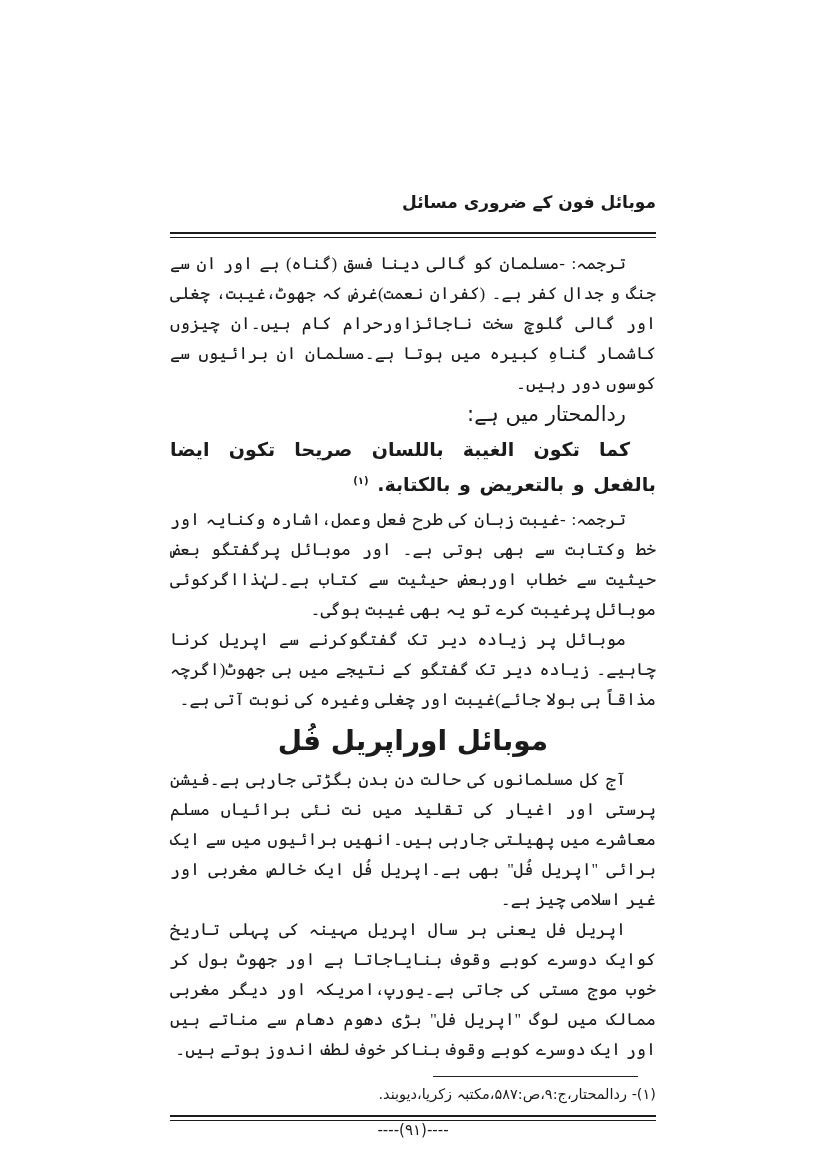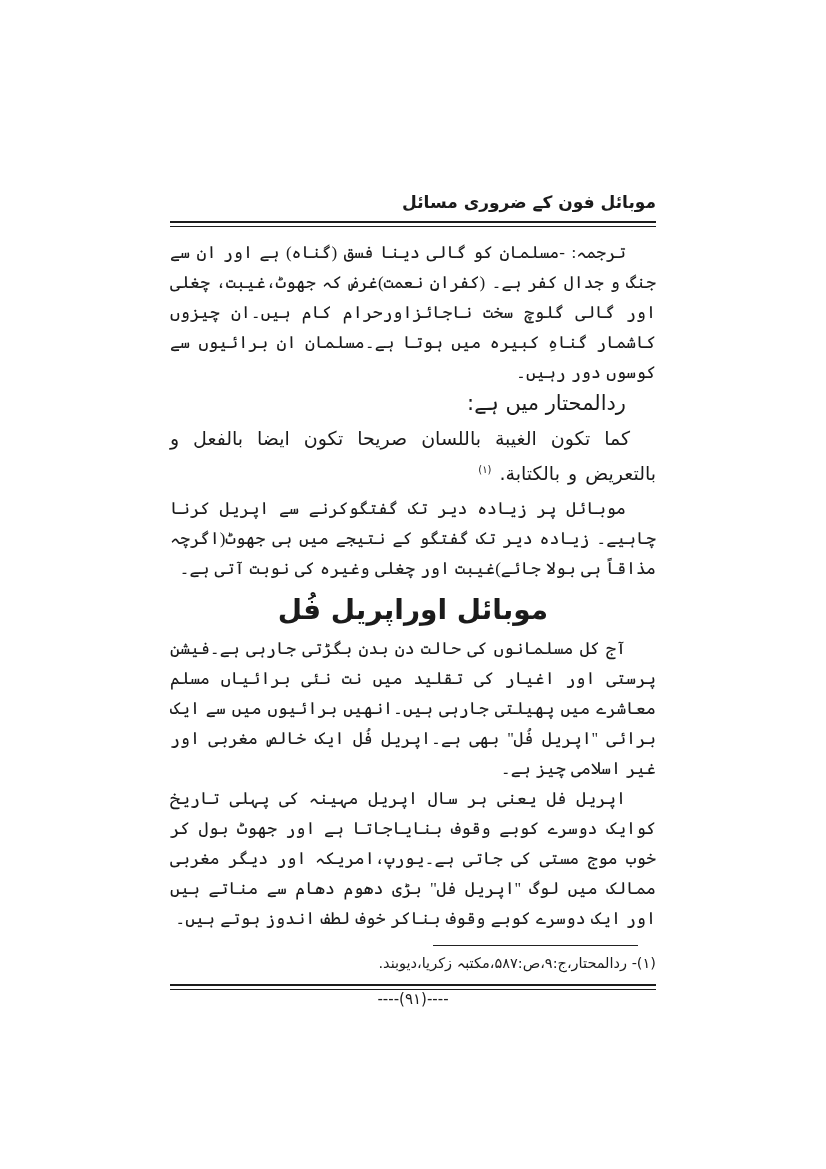--- a/index.html
+++ b/index.html
@@ -24,21 +24,21 @@
     position: absolute;
     top: 190px;
     left: 170px;
     width: 486px;
     direction: rtl;
   }
   .header-title {
     font-size: 17px;
     font-weight: bold;
     letter-spacing: 0;
-    padding-bottom: 7px;
+    padding-bottom: 18px;
     line-height: 24px;
   }
   .double-rule {
     height: 3px;
     border-top: 2.5px solid #1c1c1c;
     border-bottom: 1.5px solid #1c1c1c;
   }
   .rule-top { margin-bottom: 11px; }
   .rule-bottom { margin-top: 5px; }
   p.body {
@@ -57,20 +57,21 @@
     text-align: right;
     text-indent: 30px;
   }
   p.arabic {
     margin: 3px 0 3px 0;
     font-size: 19px;
     line-height: 35px;
     text-align: justify;
     text-indent: 26px;
     word-spacing: 2px;
+    font-weight: bold;
   }
   sup.fn-marker {
     font-size: 10px;
     line-height: 0;
     vertical-align: super;
   }
   h2.section-heading {
     margin: 9px 0 7px 0;
     text-align: center;
     font-size: 28px;
@@ -106,20 +107,21 @@
 
     <div class="double-rule rule-top"></div>
 
     <p class="body">ترجمہ: -مسلمان کو گالی دینا فسق (گناہ) ہے اور ان سے جنگ و جدال کفر ہے۔ (کفرانِ نعمت)غرض کہ جھوٹ،غیبت، چغلی اور گالی گلوچ سخت ناجائزاورحرام کام ہیں۔ان چیزوں کاشمار گناہِ کبیرہ میں ہوتا ہے۔مسلمان ان برائیوں سے کوسوں دور رہیں۔</p>
 
 
     <p class="intro-line">ردالمحتار میں ہے:</p>
 
     <p class="arabic"><span>كما تكون الغيبة باللسان صريحا تكون ايضا بالفعل و بالتعريض و بالكتابة.</span> <sup class="fn-marker">(١)</sup></p>
 
+    <p class="body">ترجمہ: -غیبت زبان کی طرح فعل وعمل،اشارہ وکنایہ اور خط وکتابت سے بھی ہوتی ہے۔ اور موبائل پرگفتگو بعض حیثیت سے خطاب اوربعض حیثیت سے کتاب ہے۔لہٰذااگرکوئی موبائل پرغیبت کرے تو یہ بھی غیبت ہوگی۔</p>
 
     <p class="body">موبائل پر زیادہ دیر تک گفتگوکرنے سے اپریل کرنا چاہیے۔ زیادہ دیر تک گفتگو کے نتیجے میں ہی جھوٹ(اگرچہ مذاقاً ہی بولا جائے)غیبت اور چغلی وغیرہ کی نوبت آتی ہے۔</p>
 
     <h2 class="section-heading">موبائل اوراپریل فُل</h2>
 
     <p class="body">آج کل مسلمانوں کی حالت دن بدن بگڑتی جارہی ہے۔فیشن پرستی اور اغیار کی تقلید میں نت نئی برائیاں مسلم معاشرے میں پھیلتی جارہی ہیں۔انھیں برائیوں میں سے ایک برائی ''اپریل فُل'' بھی ہے۔اپریل فُل ایک خالص مغربی اور غیر اسلامی چیز ہے۔</p>
 
     <p class="body">اپریل فل یعنی ہر سال اپریل مہینہ کی پہلی تاریخ کوایک دوسرے کوبے وقوف بنایاجاتا ہے اور جھوٹ بول کر خوب موج مستی کی جاتی ہے۔یورپ،امریکہ اور دیگر مغربی ممالک میں لوگ ''اپریل فل'' بڑی دھوم دھام سے مناتے ہیں اور ایک دوسرے کوبے وقوف بناکر خوف لطف اندوز ہوتے ہیں۔</p>
 
     <div class="footnote-sep"></div>

